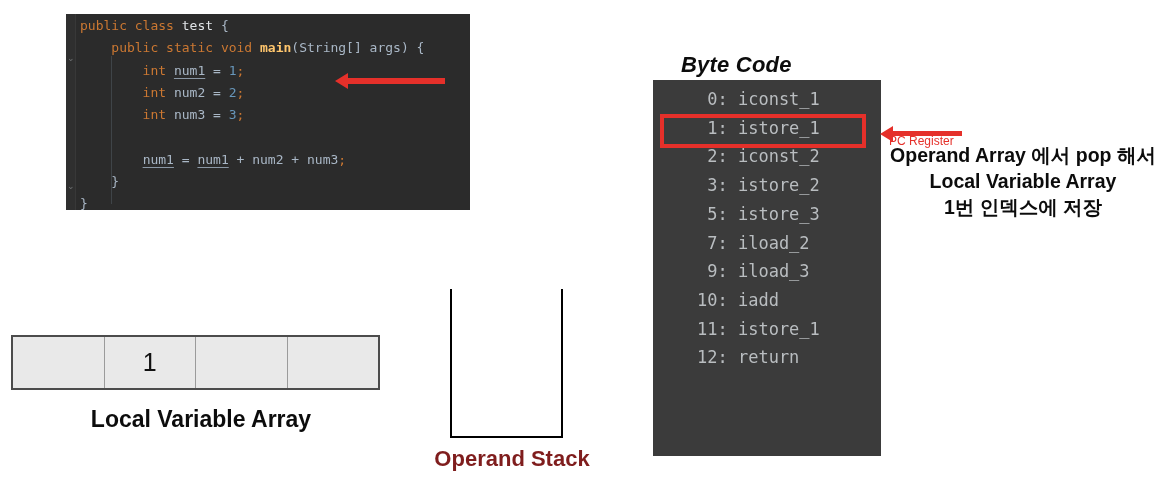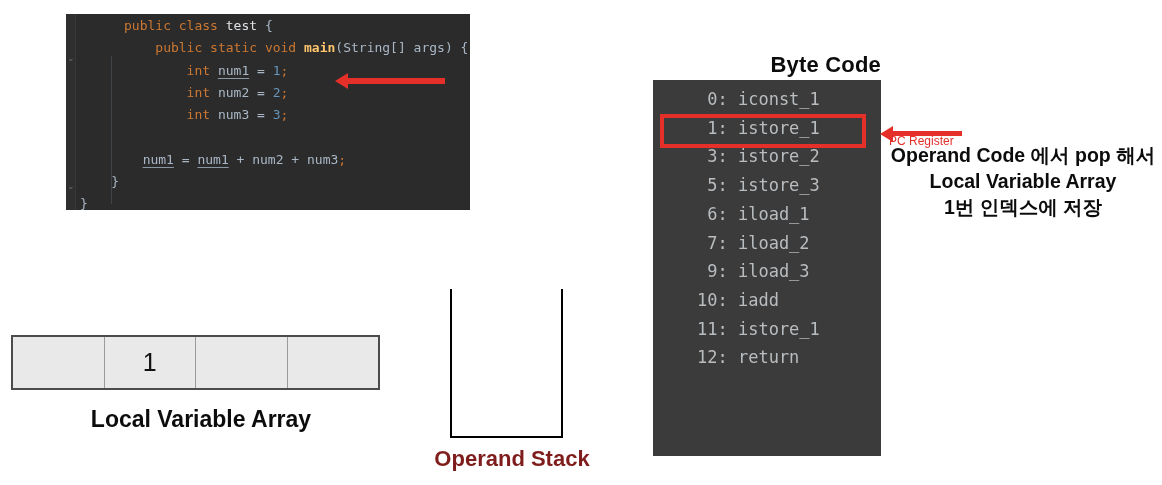--- a/index.html
+++ b/index.html
@@ -13,36 +13,36 @@
           font-family:"Liberation Sans",sans-serif;}
 
   
   .editor{position:absolute;left:66px;top:14px;width:404px;height:196px;background:var(--ed-bg);}
   .gutter{position:absolute;left:0;top:0;width:10px;height:100%;background:#2f2f2f;border-right:1px solid #383838;}
   .fold{position:absolute;left:1px;color:#8a8d90;font-size:9px;line-height:9px;opacity:.7;}
   .fold.f1{top:40px;} .fold.f2{top:168px;}
   .indent-guide{position:absolute;left:45px;top:42px;width:1px;height:148px;background:#3f4448;}
   .code{position:absolute;left:14px;top:1px;font-family:"DejaVu Sans Mono",monospace;
         font-size:13px;line-height:22.3px;white-space:pre;}
-  .tk-kw{color:var(--kw);margin-left:44px;} .tk-pl{color:var(--pl);} .tk-num{color:var(--num);} .tk-semi{color:var(--semi);}
+  .tk-kw{color:var(--kw);} .tk-pl{color:var(--pl);} .tk-num{color:var(--num);} .tk-semi{color:var(--semi);}
   .tk-cls{color:var(--cls);font-weight:normal;}
   .tk-fn{color:var(--fn);font-weight:bold;}
   .tk-var{color:var(--pl);text-decoration:underline;text-decoration-color:#8a97a5;text-underline-offset:3px;}
 
   
   .arrow{position:absolute;background:var(--red);}
   .arrow::before{content:'';position:absolute;left:-13px;top:50%;transform:translateY(-50%);
                  border-top:8px solid transparent;border-bottom:8px solid transparent;
                  border-right:13px solid var(--red);}
   .ed-arrow{left:282px;top:64px;width:97px;height:6px;}
   .pc-arrow{left:893px;top:131px;width:69px;height:5px;}
 
   
-  .bc-title{position:absolute;left:681px;top:52px;width:200px;text-align:right;
-            font-size:22px;font-weight:bold;color:#0c0c0c;letter-spacing:.2px;}
+  .bc-title{position:absolute;left:681px;top:52px;width:200px;text-align:left;
+            font-size:22px;font-weight:bold;color:#0c0c0c;letter-spacing:.2px;font-style:italic;}
   .bc-panel{position:absolute;left:653px;top:80px;width:228px;height:376px;background:var(--bc-bg);overflow:hidden;}
   .bc-list{padding:5px 0 0 44px;font-family:"DejaVu Sans Mono",monospace;font-size:17px;
            line-height:28.7px;color:var(--bc-fg);white-space:pre;}
   .hl-box{position:absolute;left:7px;width:206px;height:34px;border:4px solid var(--red);background:transparent;}
 
   .pc-label{position:absolute;left:889px;top:102px;color:var(--red);font-size:12px;margin-top:32px;}
 
   
   .annotation{position:absolute;left:884px;top:142px;width:278px;text-align:center;
               font-size:19.5px;font-weight:bold;color:#0c0c0c;line-height:26px;}
@@ -72,29 +72,29 @@
       <span class="fold f1">⌄</span>
       <span class="fold f2">⌄</span>
     </div>
     <div class="indent-guide"></div>
     <div class="code"><div><span class="tk-kw">public class </span><span class="tk-cls">test</span><span class="tk-pl"> {</span></div><div><span class="tk-kw">    public static void </span><span class="tk-fn">main</span><span class="tk-pl">(String[] args) {</span></div><div><span class="tk-kw">        int </span><span class="tk-var">num1</span><span class="tk-pl"> = </span><span class="tk-num">1</span><span class="tk-semi">;</span></div><div><span class="tk-kw">        int </span><span class="tk-pl">num2</span><span class="tk-pl"> = </span><span class="tk-num">2</span><span class="tk-semi">;</span></div><div><span class="tk-kw">        int </span><span class="tk-pl">num3</span><span class="tk-pl"> = </span><span class="tk-num">3</span><span class="tk-semi">;</span></div><div> </div><div><span class="tk-pl">        </span><span class="tk-var">num1</span><span class="tk-pl"> = </span><span class="tk-var">num1</span><span class="tk-pl"> + num2 + num3</span><span class="tk-semi">;</span></div><div><span class="tk-pl">    }</span></div><div><span class="tk-pl">}</span></div></div>
     <div class="arrow ed-arrow"></div>
   </div>
 
   <div class="bc-title">Byte Code</div>
   <div class="bc-panel">
-    <div class="bc-list"><div> 0: iconst_1</div><div> 1: istore_1</div><div> 3: istore_2</div><div> 5: istore_3</div><div> 6: iload_1</div><div> 7: iload_2</div><div> 9: iload_3</div><div>10: iadd</div><div>11: istore_1</div><div>12: return</div></div>
+    <div class="bc-list"><div> 0: iconst_1</div><div> 1: istore_1</div><div> 2: iconst_2</div><div> 3: istore_2</div><div> 5: istore_3</div><div> 7: iload_2</div><div> 9: iload_3</div><div>10: iadd</div><div>11: istore_1</div><div>12: return</div></div>
     <div class="hl-box" style="top: 34.2px;"></div>
   </div>
 
   <div class="pc-label">PC Register</div>
   <div class="arrow pc-arrow"></div>
 
   <div class="annotation">
-    <div>Operand Code 에서 pop 해서</div>
+    <div>Operand Array 에서 pop 해서</div>
     <div>Local Variable Array</div>
     <div>1번 인덱스에 저장</div>
   </div>
 
   <div class="lva">
       <div class="lva-cell"></div>
       <div class="lva-cell">1</div>
       <div class="lva-cell"></div>
       <div class="lva-cell"></div>
     </div>

